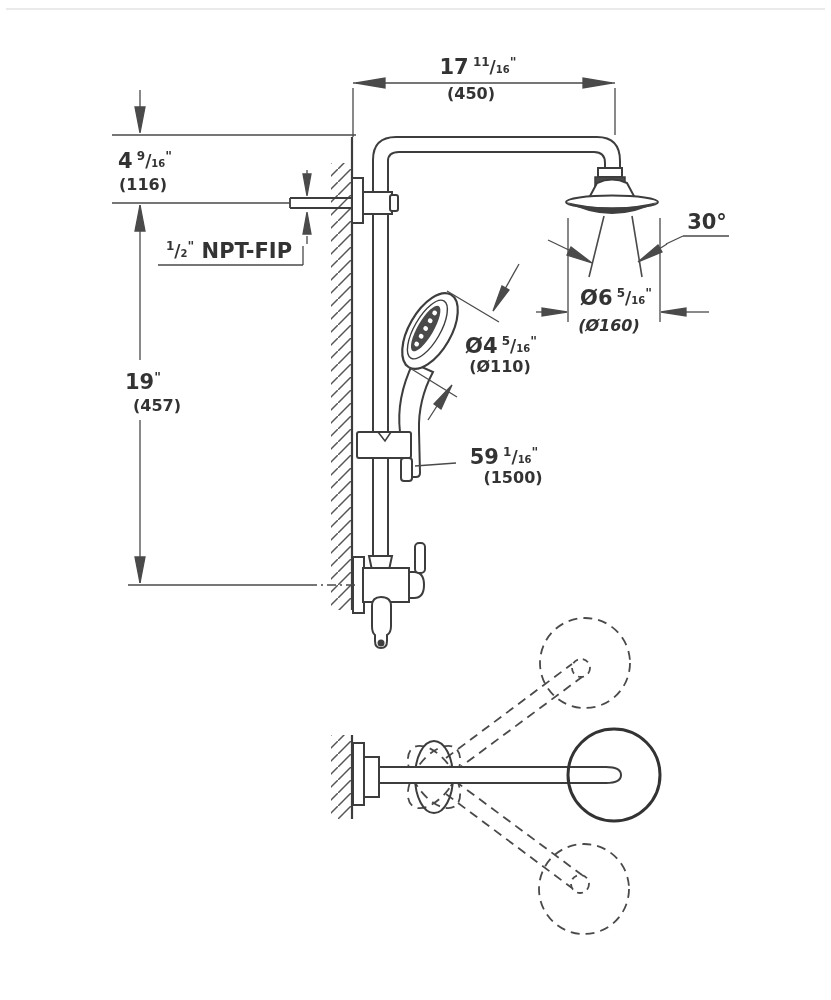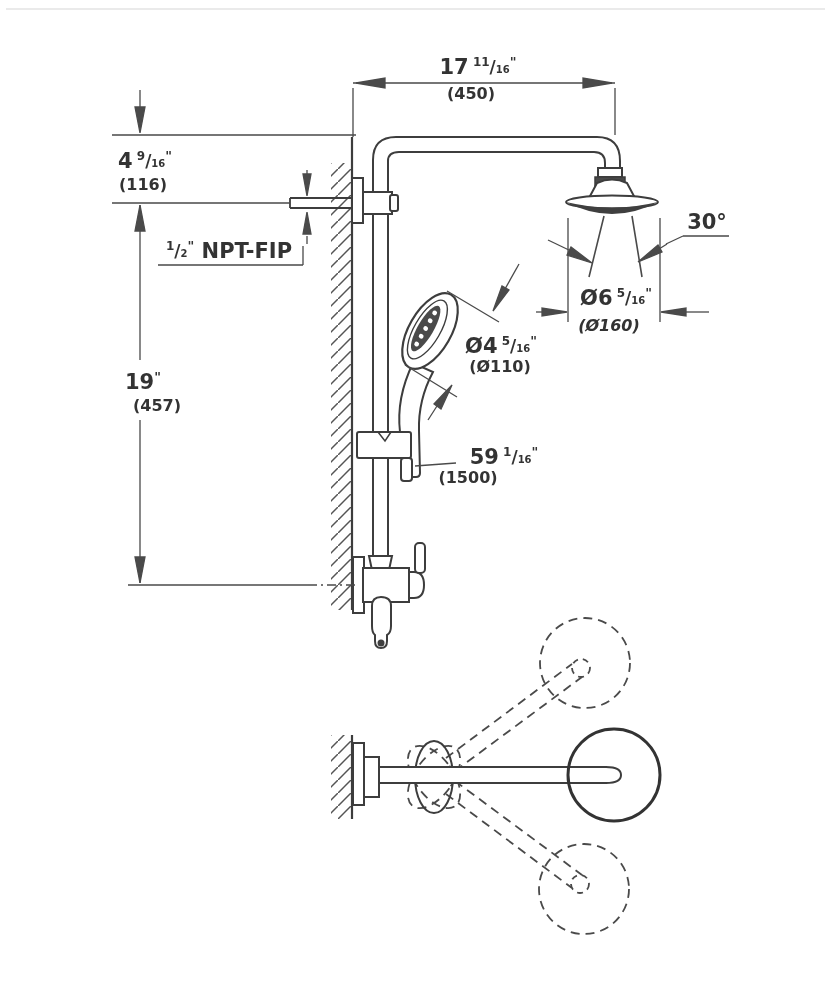--- a/index.html
+++ b/index.html
@@ -181,17 +181,17 @@
 <div class="lbl main" style="left:143px;top:381px;"><span>19</span><span class="unit">"</span></div>
 <div class="lbl mm" style="left:147px;top:406px;margin-left:10px;"><span>(457)</span></div>
 
 <div class="lbl main" style="left:616px;top:297px;"><span>Ø6</span> <span class="fnum">5</span><span class="fslash">/</span><span class="fden">16</span><span class="unit">"</span></div>
 <div class="lbl mm" style="left:609px;top:326px;font-style:italic;"><span>(Ø160)</span></div>
 
 <div class="lbl main" style="left:501px;top:345px;"><span>Ø4</span> <span class="fnum">5</span><span class="fslash">/</span><span class="fden">16</span><span class="unit">"</span></div>
 <div class="lbl mm" style="left:500px;top:367px;"><span>(Ø110)</span></div>
 
 <div class="lbl main" style="left:504px;top:456px;"><span>59</span> <span class="fnum">1</span><span class="fslash">/</span><span class="fden">16</span><span class="unit">"</span></div>
-<div class="lbl mm" style="left:468px;top:478px;text-align:center;"><span>(1500)</span></div>
+<div class="lbl mm" style="left:513px;top:478px;text-align:center;"><span>(1500)</span></div>
 
 <div class="lbl main" style="left:707px;top:222px;"><span>30°</span></div>
 
 </div>
 
 </body></html>

